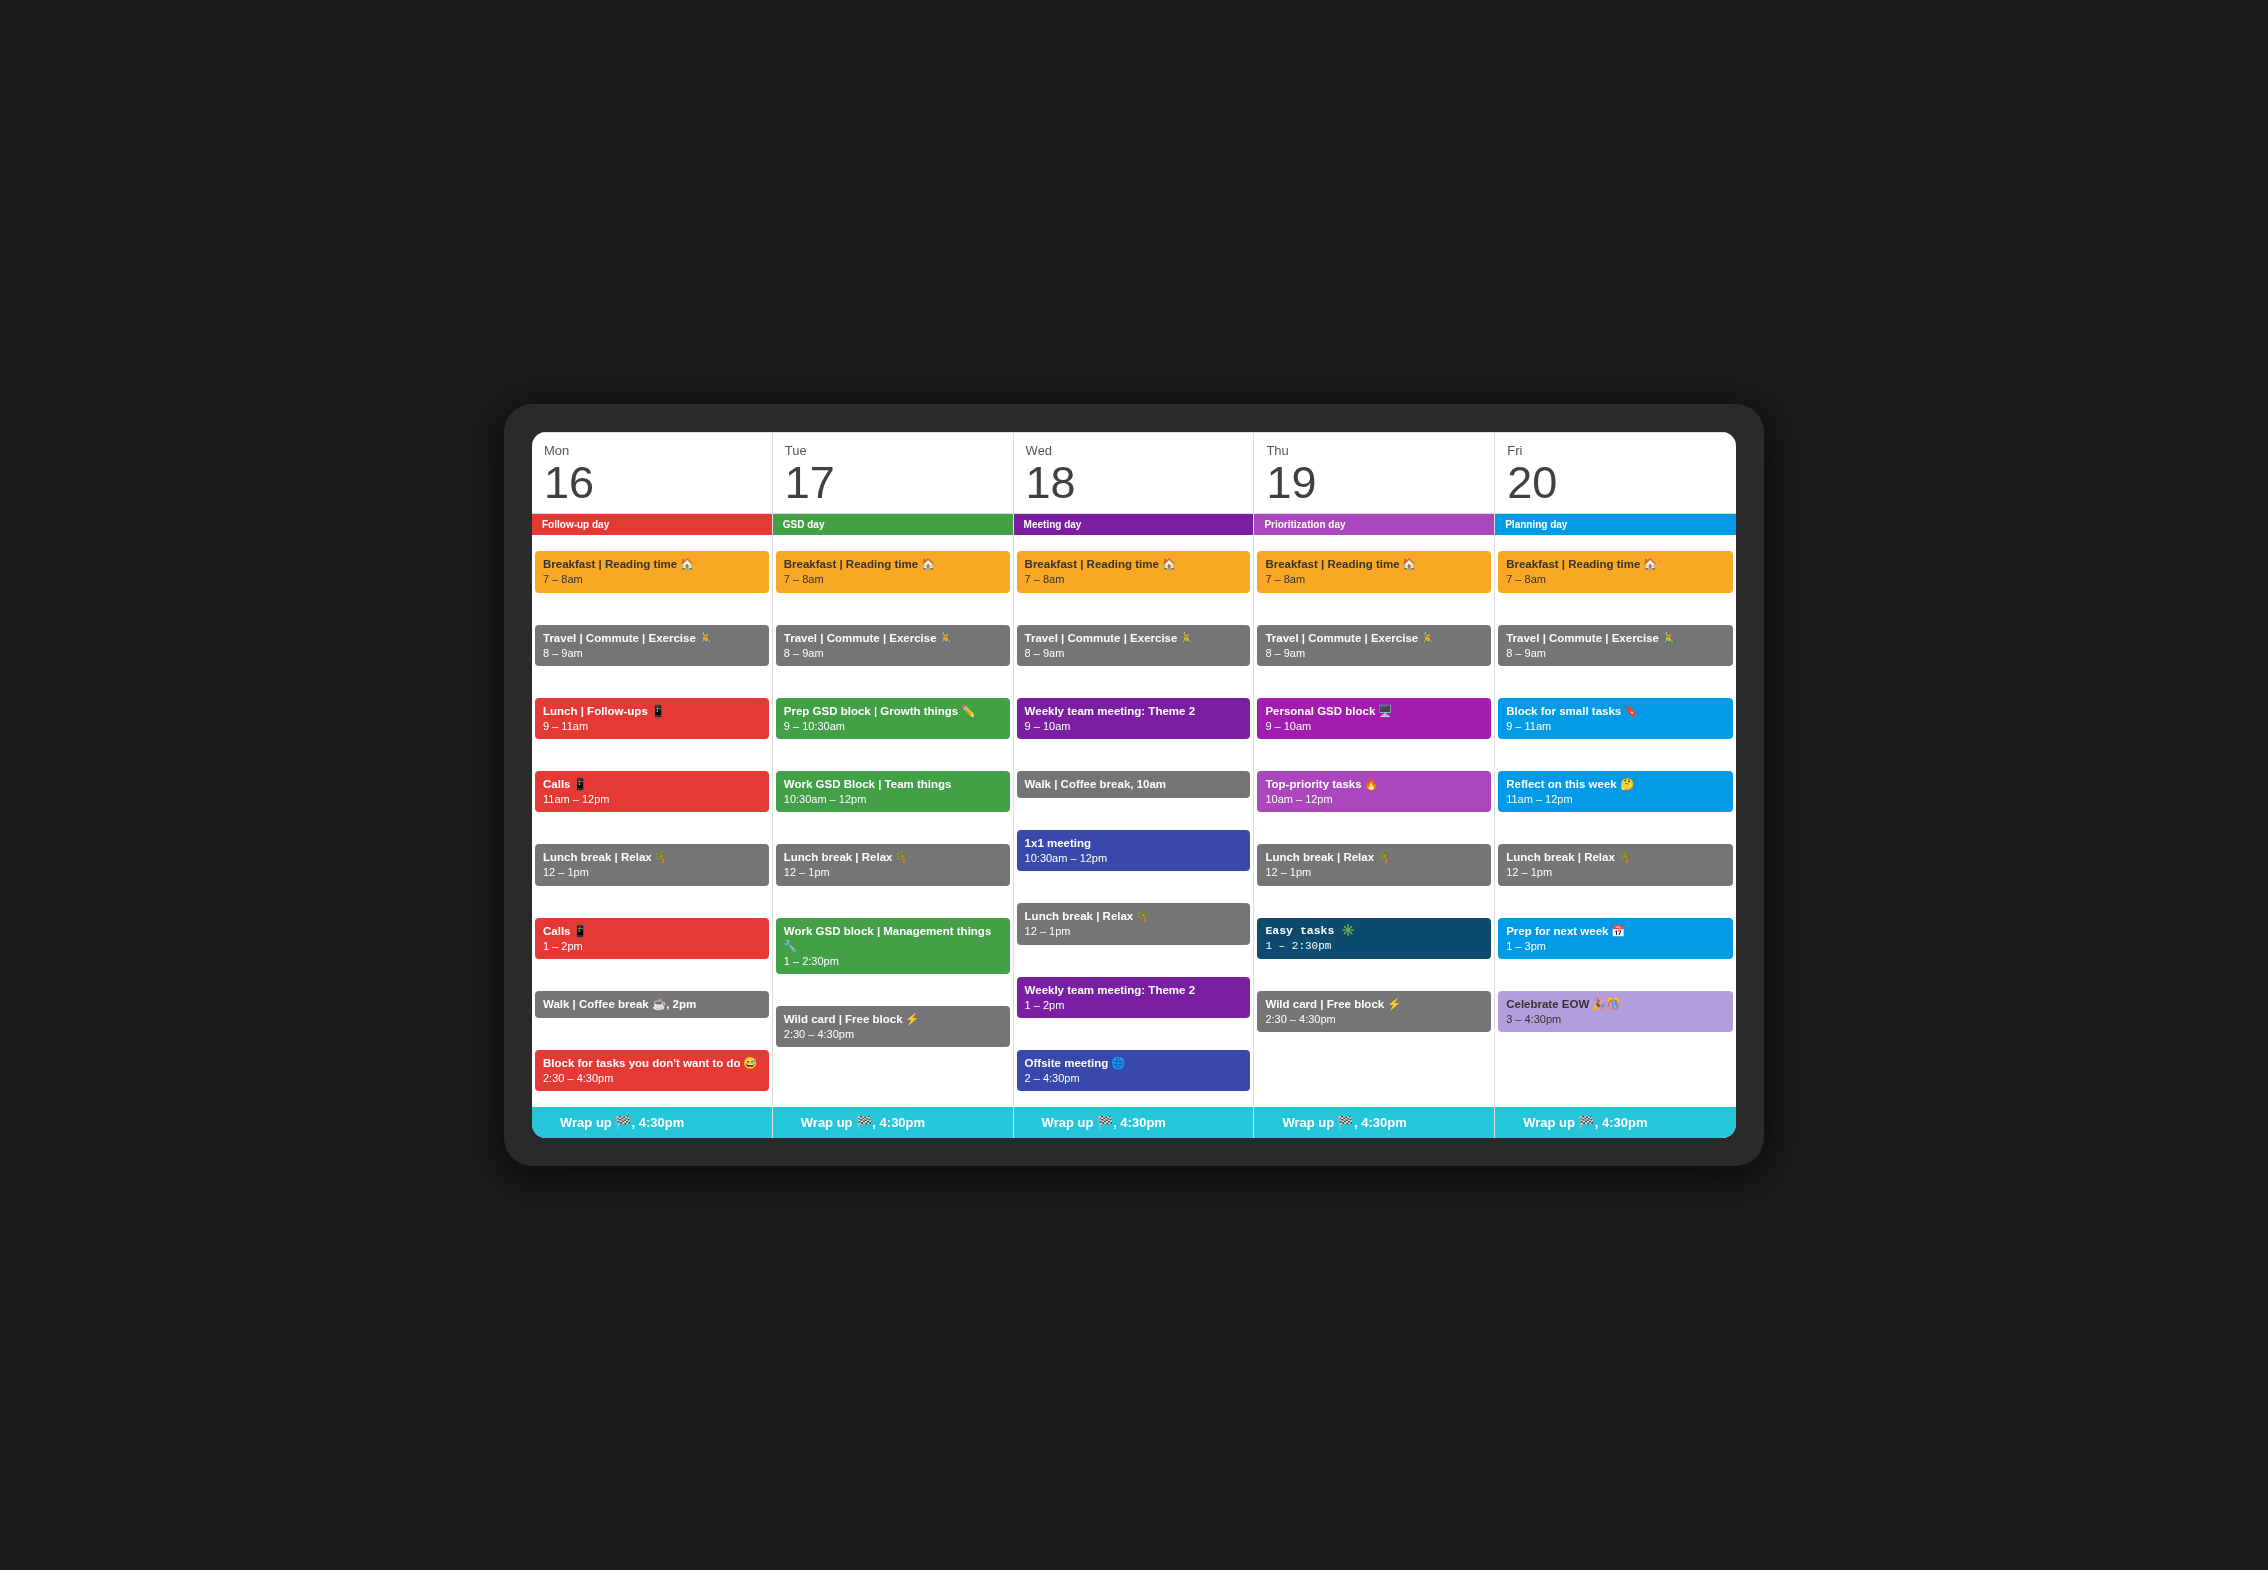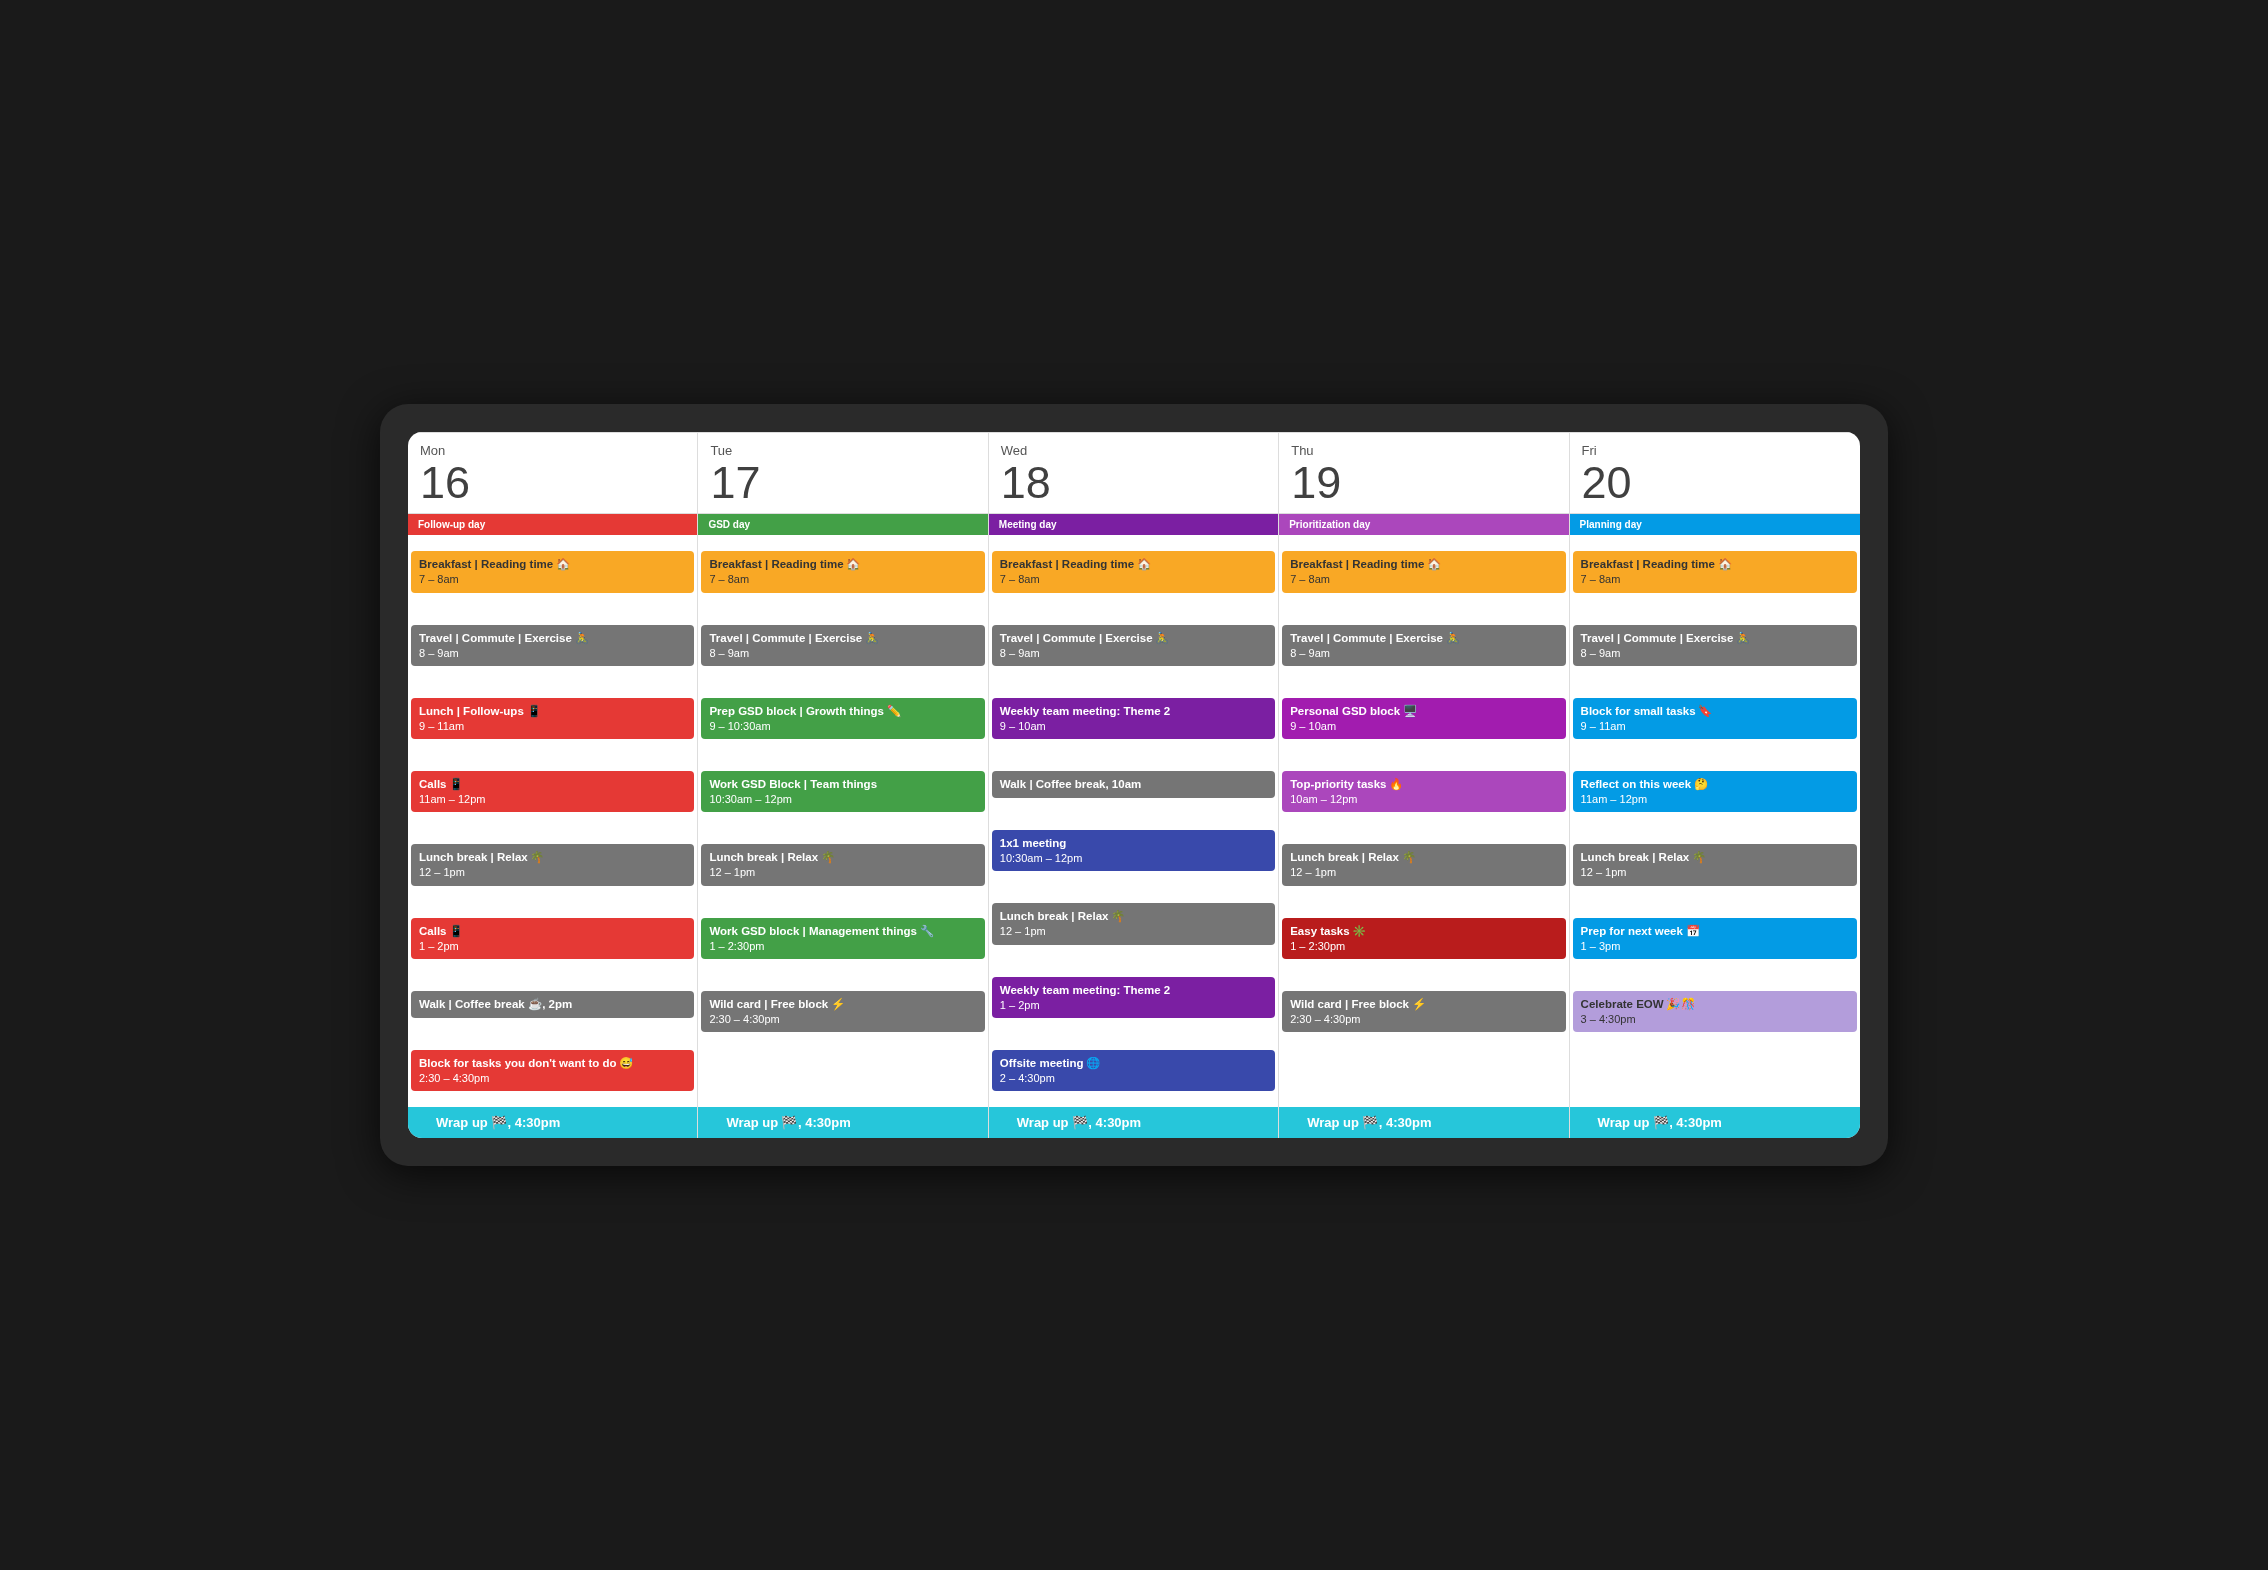--- a/index.html
+++ b/index.html
@@ -9,21 +9,21 @@
       align-items: center;
       justify-content: center;
       min-height: 100vh;
       font-family: 'Arial', sans-serif;
     }
     .device {
       background: #2a2a2a;
       border-radius: 28px;
       padding: 28px;
       box-shadow: 0 8px 40px rgba(0,0,0,0.7);
-      width: 1508px;
+      width: 1260px;
     }
     .calendar-wrapper {
       background: #fff;
       border-radius: 14px;
       overflow: hidden;
     }
     .calendar-grid {
       display: grid;
       grid-template-columns: repeat(5, 1fr);
       border-top: 1px solid #ddd;
@@ -148,21 +148,21 @@
             <div class="day-name">Thu</div>
             <div class="day-number">19</div>
           </div>
           <div class="day-theme" style="background: rgb(171, 71, 188);">Prioritization day</div>
           <div class="events">
             <div class="event" style="background: rgb(249, 168, 37); color: rgb(51, 51, 51);"><span>Breakfast | Reading time 🏠</span><span class="time">7 – 8am</span></div>
             <div class="event" style="background: rgb(117, 117, 117); color: rgb(255, 255, 255);"><span>Travel | Commute | Exercise 🚴</span><span class="time">8 – 9am</span></div>
             <div class="event" style="background: #a21caf; color: rgb(255, 255, 255);"><span>Personal GSD block 🖥️</span><span class="time">9 – 10am</span></div>
             <div class="event" style="background: rgb(171, 71, 188); color: rgb(255, 255, 255);"><span>Top-priority tasks 🔥</span><span class="time">10am – 12pm</span></div>
             <div class="event" style="background: rgb(117, 117, 117); color: rgb(255, 255, 255);"><span>Lunch break | Relax 🌴</span><span class="time">12 – 1pm</span></div>
-            <div class="event" style="background: #b91c1c; color: rgb(255, 255, 255);"><span>Easy tasks ✳️</span><span class="time">1 – 2:30pm</span></div>
+            <div class="event" style="background: #0c4a6e; color: rgb(255, 255, 255); font-family: Liberation Mono, monospace;"><span>Easy tasks ✳️</span><span class="time">1 – 2:30pm</span></div>
             <div class="event" style="background: rgb(117, 117, 117); color: rgb(255, 255, 255);"><span>Wild card | Free block ⚡</span><span class="time">2:30 – 4:30pm</span></div>
           </div>
           <div class="wrap-up" style="background: rgb(38, 198, 218);">Wrap up 🏁, 4:30pm</div>
         </div>
         <div class="col">
           <div class="day-header">
             <div class="day-name">Fri</div>
             <div class="day-number">20</div>
           </div>
           <div class="day-theme" style="background: rgb(3, 155, 229);">Planning day</div>

